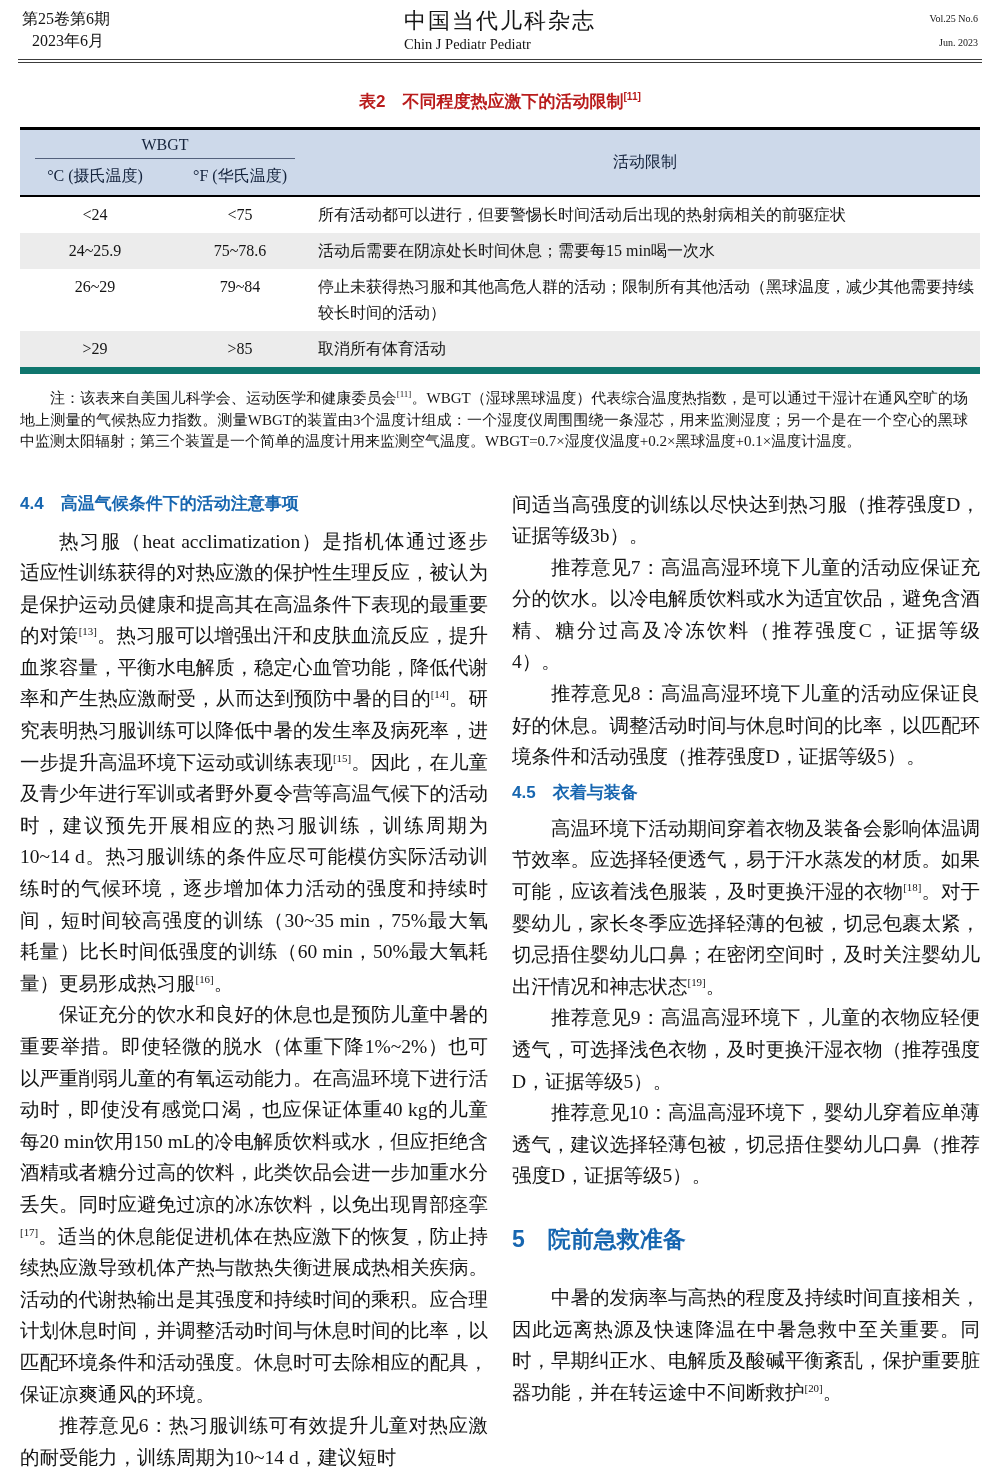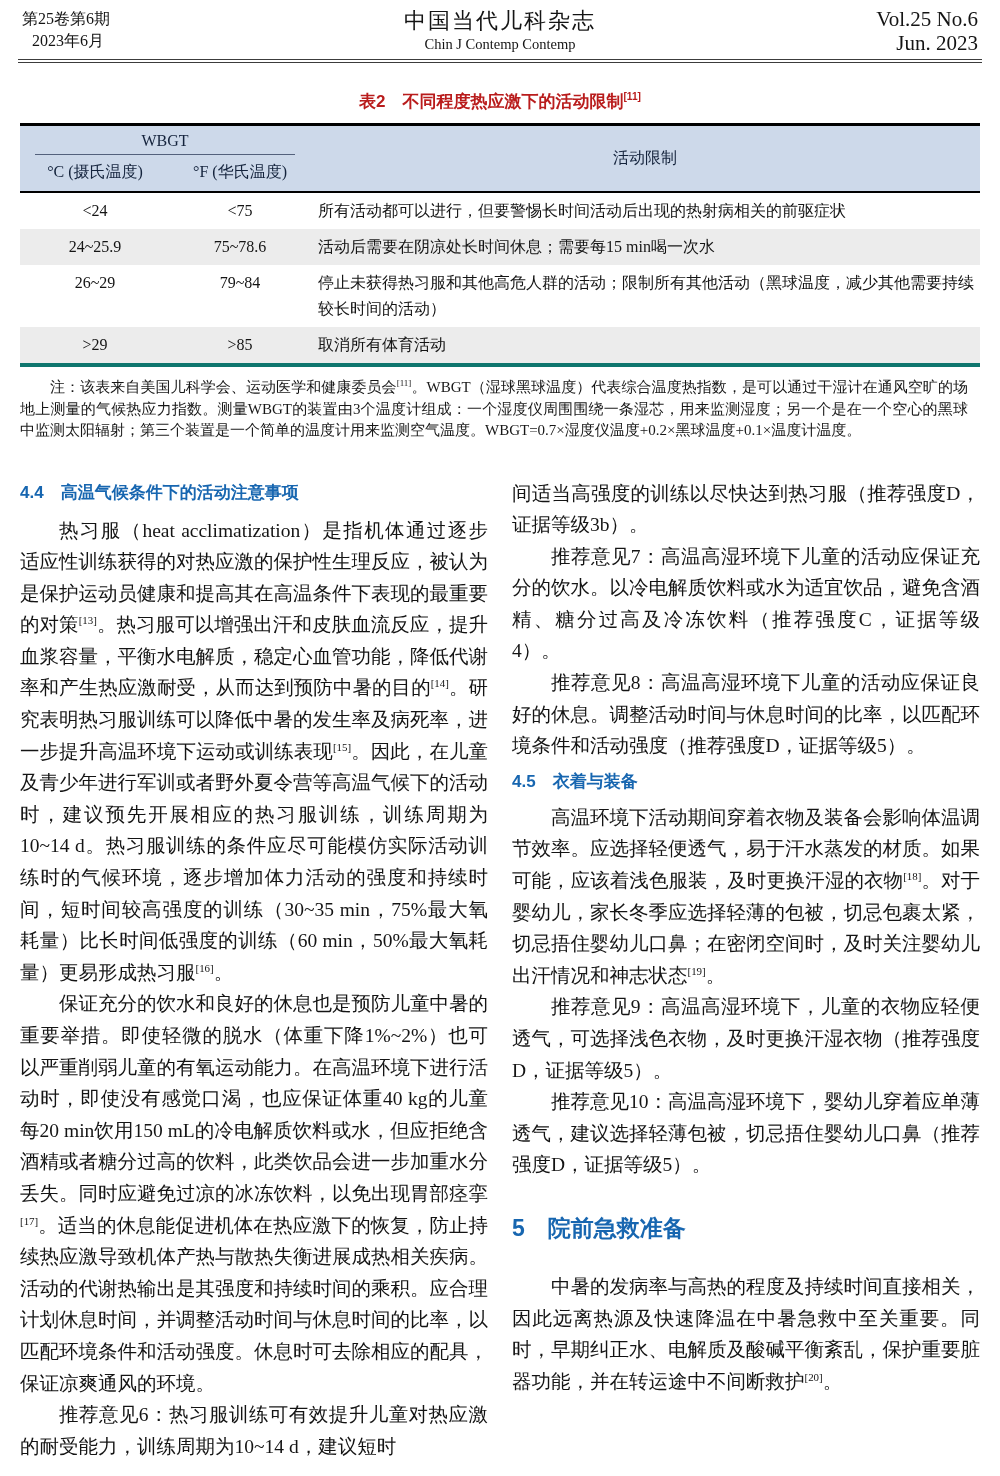--- a/index.html
+++ b/index.html
@@ -7,36 +7,36 @@
     position:relative;width:1000px;height:1476px;background:#fff;overflow:hidden;
     font-family:"Liberation Serif","DejaVu Serif",serif;color:#141414;
   }
   
   .jheader{
     display:grid;grid-template-columns:1fr auto 1fr;align-items:start;
     padding:8px 22px 0 22px;
   }
   .jh-left{font-size:16px;line-height:22px;text-align:left;}
   .jh-left .l2{padding-left:10px;}
-  .jh-center{text-align:center;}
+  .jh-center{text-align:left;}
   .jh-center .t1{font-size:22px;letter-spacing:2px;line-height:26px;}
   .jh-center .t2{font-size:14.5px;line-height:20px;}
-  .jh-right{font-size:21px;line-height:22px;text-align:right;}
+  .jh-right{font-size:10px;line-height:22px;text-align:right;}
   .jh-right .l2{padding-top:2px;}
   .jrule{margin:5px 18px 0 18px;border-bottom:4px double #3c3c3c;}
   
   .tbl-title{
     margin:27px 0 10px 0;text-align:center;
     font-family:"Liberation Sans","DejaVu Sans",sans-serif;
     font-weight:bold;font-size:17px;color:#b91c1c;
   }
   .tbl-title sup{font-size:0.6em;}
   table.wbgt-table{
-    width:960px;margin:6px 20px;border-collapse:collapse;table-layout:fixed;
-    border-top:3px solid #000;border-bottom:4px solid #0f766e;
+    width:960px;margin:14px 20px;border-collapse:collapse;table-layout:fixed;
+    border-top:3px solid #000;border-bottom:7px solid #0f766e;
     font-size:16px;
   }
   table.wbgt-table col.c1{width:150px;}
   table.wbgt-table col.c2{width:140px;}
   thead{background:#cdd9ea;border-bottom:2px solid #000;}
   thead th{font-weight:normal;font-size:16px;color:#14233c;}
   .th-wbgt span{display:block;margin:0 14px;padding:5px 0 4px 0;border-bottom:1.5px solid #53617c;}
   .th-sub{padding:6px 0 8px 0;text-align:center;}
   .th-restrict{text-align:center;vertical-align:middle;}
   tbody td{padding:5px 2px;line-height:26px;vertical-align:top;}
@@ -69,21 +69,21 @@
 
 <div class="page">
 
   <div class="jheader">
     <div class="jh-left">
       <div class="l1">第25卷第6期</div>
       <div class="l2">2023年6月</div>
     </div>
     <div class="jh-center">
       <div class="t1">中国当代儿科杂志</div>
-      <div class="t2">Chin J Contemp Contemp</div>
+      <div class="t2">Chin J Pediatr Pediatr</div>
     </div>
     <div class="jh-right">
       <div class="l1">Vol.25 No.6</div>
       <div class="l2">Jun. 2023</div>
     </div>
   </div>
   <div class="jrule"></div>
 
   <div class="tbl-title">表2　不同程度热应激下的活动限制<sup>[11]</sup></div>
 

